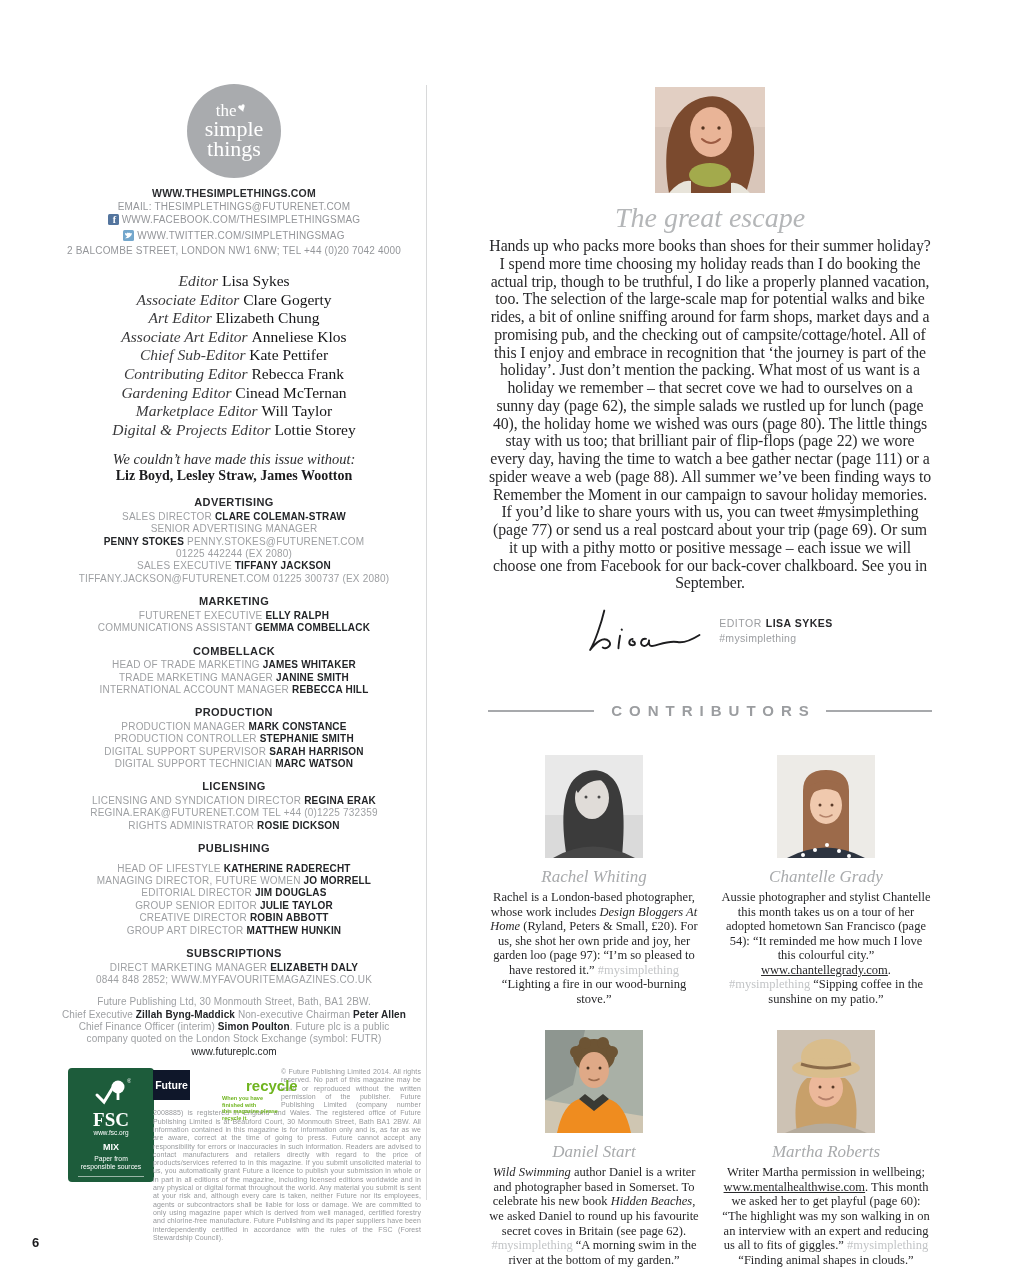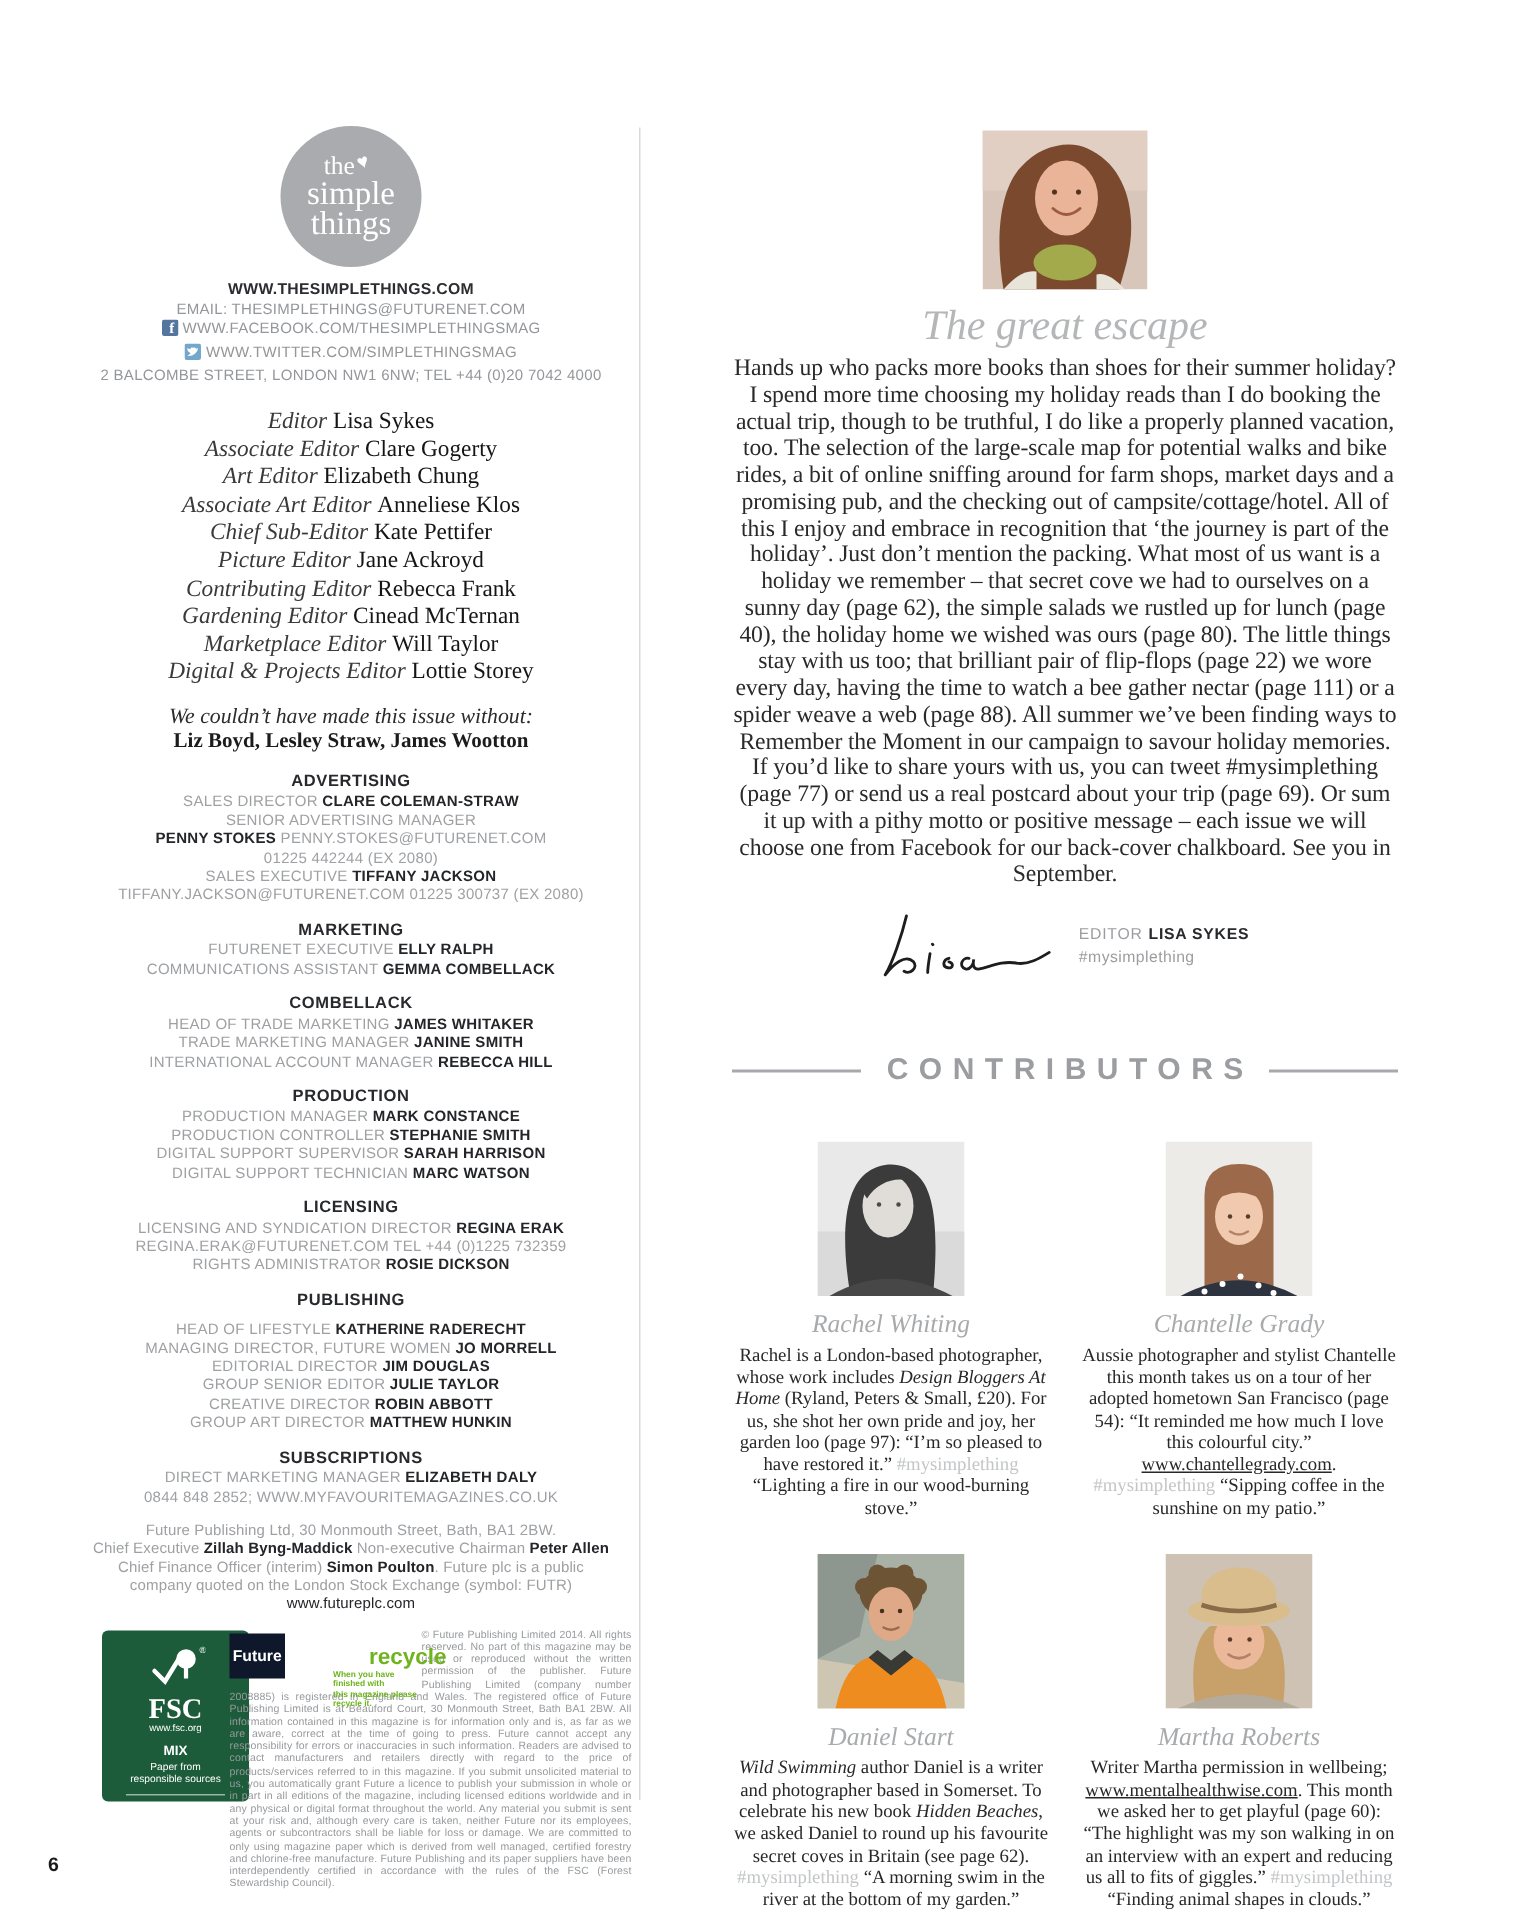--- a/index.html
+++ b/index.html
@@ -35,21 +35,21 @@
   .sec-gap .sec-title{margin-bottom:8px;}
   .m-row{font-size:10px;line-height:12.4px;letter-spacing:.2px;}
   .g{color:#9ea0a3;}
   .b{font-weight:bold;color:#232528;}
 
   .publisher{margin-top:8px;font-size:10px;line-height:12.3px;color:#9ea0a3;letter-spacing:.1px;}
   .publisher .b2{font-weight:bold;color:#232528;}
   .publisher .wsite{font-weight:normal;color:#232528;}
 
   .logos{position:relative;margin-top:10px;height:125px;text-align:left;}
-  .fsc-badge{position:absolute;left:23px;top:0;width:98px;height:114px;background:#1d5c3b;border-radius:4px;
+  .fsc-badge{position:absolute;left:23px;top:0;width:86px;height:114px;background:#1d5c3b;border-radius:4px;
              color:#fff;text-align:center;padding-top:8px;box-sizing:border-box;}
   .fsc-name{font-family:"Liberation Serif",serif;font-size:19px;font-weight:bold;line-height:18px;margin-top:1px;}
   .fsc-url{font-size:6.5px;line-height:8px;}
   .fsc-mix{font-size:9px;font-weight:bold;margin-top:5px;line-height:10px;}
   .fsc-desc{font-size:6.8px;line-height:8px;margin-top:3px;}
   .fsc-code{font-size:8.5px;font-weight:bold;margin-top:5px;border-top:1px solid rgba(255,255,255,.55);
             padding-top:4px;width:66px;margin-left:auto;margin-right:auto;}
   .fineprint-wrap{position:absolute;left:108px;top:0;width:268px;}
   .logo-spacer{float:left;width:128px;height:40px;}
   .future-logo{position:absolute;left:0;top:2px;width:37px;height:30px;background:#0f172a;color:#fff;
@@ -70,21 +70,21 @@
   .letter-body{margin-top:4px;font-family:"Liberation Serif",serif;font-size:15.8px;line-height:17.75px;
                color:#2a2a2c;letter-spacing:-.1px;}
   .sig-row{margin-top:12px;display:flex;align-items:center;justify-content:center;gap:14px;}
   .sig-meta{text-align:left;font-size:10.5px;line-height:15px;letter-spacing:.5px;}
   .sig-role{color:#9b9da0;}
   .sig-name{font-weight:bold;color:#28292c;margin-left:4px;letter-spacing:.5px;}
   .sig-tag{color:#9b9da0;letter-spacing:.3px;}
 
   .contrib-head{margin-top:44px;display:flex;align-items:center;gap:10px;}
   .contrib-head .line{flex:1;height:2px;background:#a7a9ac;}
-  .contrib-title{color:#9b9da0;font-weight:bold;font-size:20px;letter-spacing:7px;text-indent:7px;white-space:nowrap;}
+  .contrib-title{color:#9b9da0;font-weight:bold;font-size:15px;letter-spacing:7px;text-indent:7px;white-space:nowrap;}
 
   .cards{margin-top:36px;display:grid;grid-template-columns:212px 212px;column-gap:20px;row-gap:24px;justify-content:center;}
   .card{text-align:center;}
   .card svg.portrait{width:98px;height:103px;display:block;margin:0 auto;}
   .card-name{margin-top:9px;font-family:"Liberation Serif",serif;font-style:italic;font-size:17px;color:#a8aaac;line-height:20px;}
   .card-bio{margin-top:3px;font-family:"Liberation Serif",serif;font-size:12.5px;line-height:14.55px;color:#28282a;}
   .card-bio .it{font-style:italic;}
   .card-bio .tag{color:#c3c5c7;}
   .card-bio .lnk{color:#28282a;text-decoration:underline;}
 </style>
@@ -118,21 +118,20 @@
     </div>
     <div>2 BALCOMBE STREET, LONDON NW1 6NW; TEL +44 (0)20 7042 4000</div>
   </div>
 
   <div class="editors">
     <div><span class="ed-role">Editor </span><span class="ed-name">Lisa Sykes</span></div>
     <div><span class="ed-role">Associate Editor </span><span class="ed-name">Clare Gogerty</span></div>
     <div><span class="ed-role">Art Editor </span><span class="ed-name">Elizabeth Chung</span></div>
     <div><span class="ed-role">Associate Art Editor </span><span class="ed-name">Anneliese Klos</span></div>
     <div><span class="ed-role">Chief Sub-Editor </span><span class="ed-name">Kate Pettifer</span></div>
-    <div><span class="ed-role">Picture Editor </span><span class="ed-name">Jane Ackroyd</span></div>
     <div><span class="ed-role">Contributing Editor </span><span class="ed-name">Rebecca Frank</span></div>
     <div><span class="ed-role">Gardening Editor </span><span class="ed-name">Cinead McTernan</span></div>
     <div><span class="ed-role">Marketplace Editor </span><span class="ed-name">Will Taylor</span></div>
     <div><span class="ed-role">Digital &amp; Projects Editor </span><span class="ed-name">Lottie Storey</span></div>
   </div>
 
   <div class="thanks">
     <div class="thanks-intro">We couldn’t have made this issue without:</div>
     <div class="thanks-names">Liz Boyd, Lesley Straw, James Wootton</div>
   </div>

